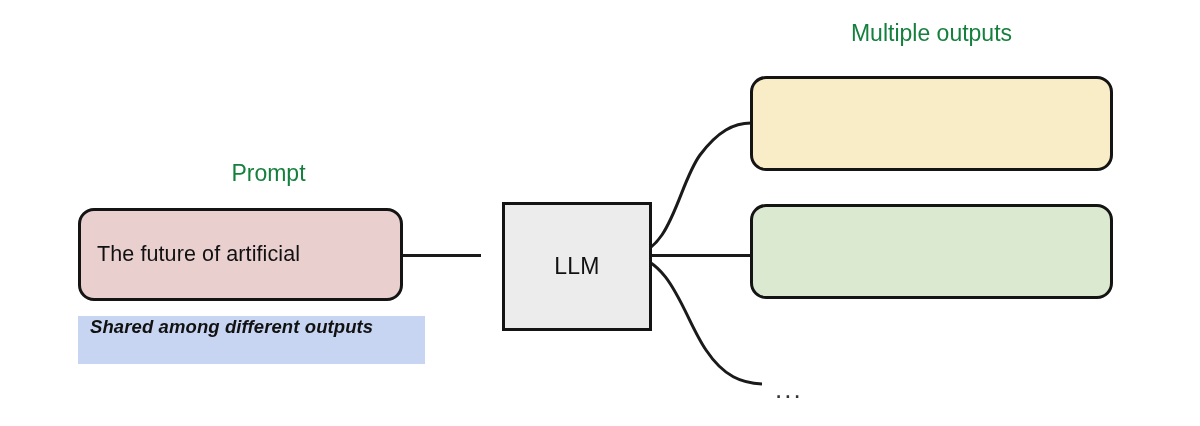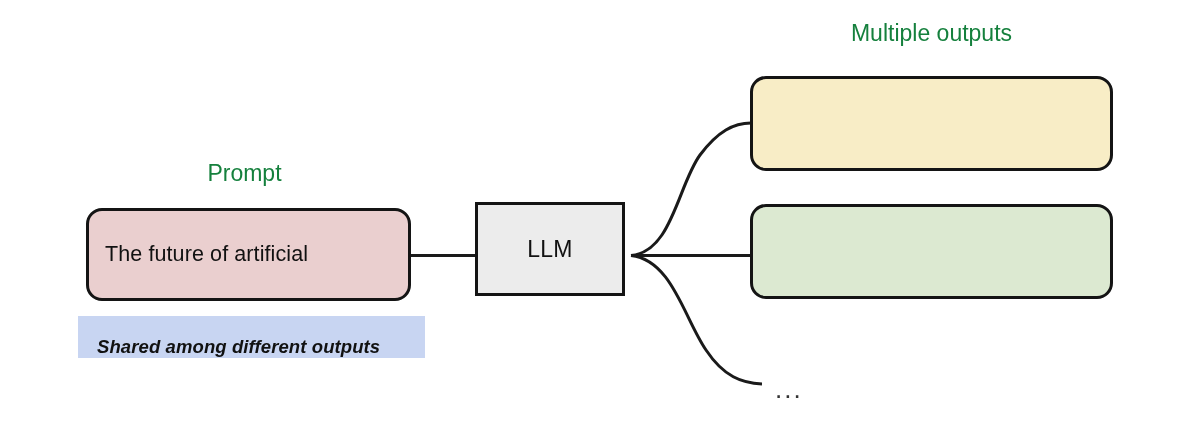--- a/index.html
+++ b/index.html
@@ -49,34 +49,33 @@
   }
 
   .prompt-box {
     left: 78px;
     top: 208px;
     width: 325px;
     height: 93px;
     background: #eacfcf;
     border-radius: 16px;
     padding: 0 16px;
-    margin-left: 8px;
   }
   .prompt-box .txt {
     font-size: 21.5px;
     line-height: 29px;
     color: #111111;
     letter-spacing: 0.1px;
   }
 
   .llm-box {
-    left: 475px;
+    left: 502px;
     top: 202px;
     width: 150px;
-    height: 94px;
+    height: 129px;
     background: #ececec;
     border-radius: 0;
     justify-content: center;
     text-align: right;
   }
   .llm-box .txt {
     font-size: 23px;
     color: #111111;
     letter-spacing: 0.3px;
   }
@@ -103,42 +102,43 @@
     z-index: 3;
     color: #15803d;
     white-space: nowrap;
   }
   .caption-prompt {
     left: 0;
     top: 160px;
     width: 489px;
     text-align: center;
     font-size: 23px;
+    padding-left: 24px;
   }
   .caption-outputs {
     left: 750px;
     top: 20px;
     width: 363px;
     text-align: center;
     font-size: 23px;
   }
 
   
   .shared-note {
     position: absolute;
     z-index: 3;
     left: 78px;
     top: 316px;
     width: 347px;
-    height: 42px;
+    height: 48px;
     background: #c8d5f2;
     display: flex;
-    align-items: flex-end;
+    align-items: flex-start;
     box-sizing: border-box;
-    padding-left: 19px;
+    padding-left: 12px;
   }
   .shared-note .txt {
     font-size: 18.5px;
     font-style: italic;
     font-weight: bold;
     color: #111111;
     letter-spacing: 0.1px;
   }
 
   

